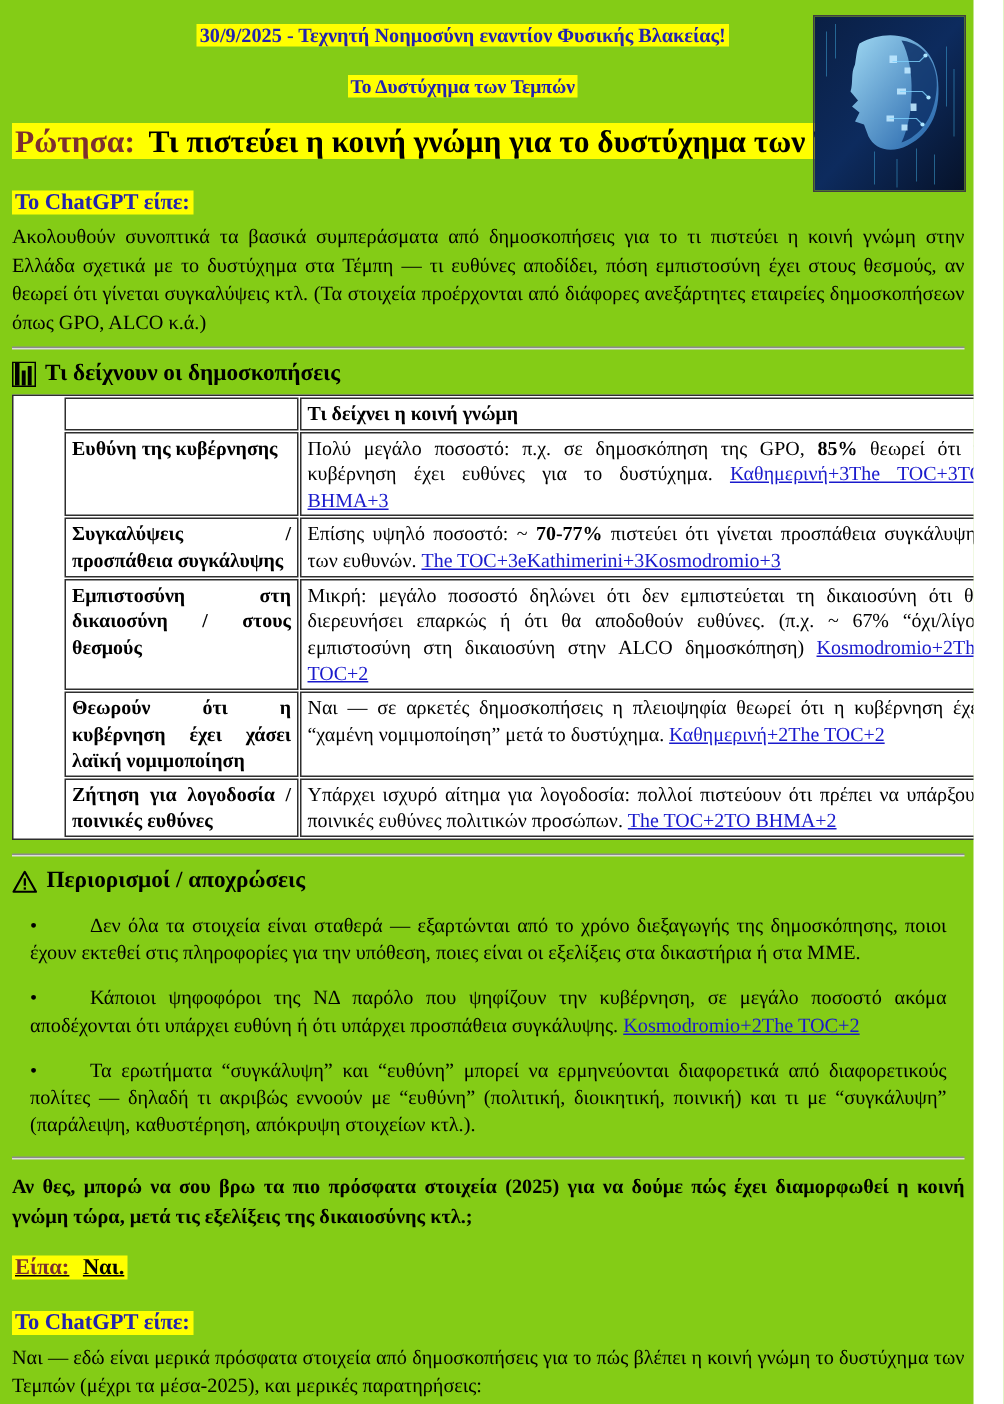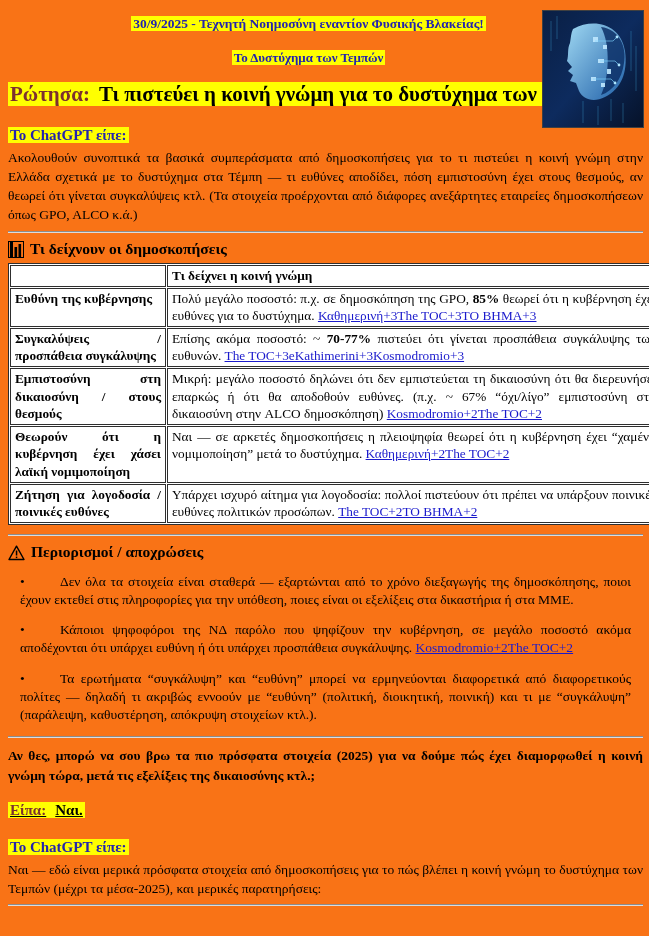--- a/index.html
+++ b/index.html
@@ -2,37 +2,37 @@
 <html lang="el"><head>
 <meta charset="utf-8">
 <style>
   html,body{margin:0;padding:0;background:#ffffff;}
   .page{
     position:relative;
     width:649px;height:936px;
     box-sizing:border-box;
     padding:10px 6px 0 8px;
     overflow:hidden;
-    background:#f97316;
+    background:#84cc16;
     font-family:"Liberation Serif","DejaVu Serif",serif;
     font-size:13.5px;color:#000;
   }
   .hl{background:#ffff00;padding:0 2px;}
   .blue{color:#2323ae;}
   .maroon{color:#7c3030;}
   .header-line{margin:6px 34px 0 0;text-align:center;font-weight:bold;font-size:13.5px;}
   .doc-title{margin:18px 34px 0 0;text-align:center;font-weight:bold;font-size:13px;}
   .question{margin-top:16px;font-weight:bold;font-size:21px;}
   .q-label{margin-right:9px;}
   .gpt-heading{margin-top:20px;font-weight:bold;font-size:15px;}
   p.body{margin:4px 0 0 0;text-align:justify;line-height:19px;}
   .rule{border:none;height:0;border-top:1px solid #8c8c8c;border-bottom:1px solid #dcdcdc;margin:7px 0 0 0;}
   .section-heading{margin-top:7px;font-weight:bold;font-size:15.5px;display:flex;align-items:flex-end;gap:6px;}
   .section-heading .ic{flex:0 0 auto;display:inline-flex;}
-  table.polls{margin-top:5px;width:655px;border-collapse:separate;border-spacing:1px;border:1px solid #2e2e2e;background:#fff;}
+  table.polls{margin-top:5px;width:655px;border-collapse:separate;border-spacing:1px;border:1px solid #2e2e2e;background:#fff;padding-left:33px;}
   table.polls td,table.polls th{border:1px solid #2e2e2e;padding:1px 4px;vertical-align:top;font-size:13.3px;line-height:17.6px;background:#fff;}
   td.topic{width:146px;font-weight:bold;text-align:justify;}
   th.colhead{text-align:left;font-weight:bold;}
   th.corner{width:146px;}
   td.desc{text-align:justify;}
   a.doclink{color:#1a1acc;text-decoration:underline;cursor:pointer;}
   .bullets p{margin:12px;text-align:justify;line-height:18.2px;}
   .bullet-glyph{display:inline-block;width:40px;}
   .followup{margin-top:8px;font-weight:bold;text-align:justify;line-height:20px;}
   .said{margin-top:16px;font-weight:bold;font-size:15px;text-decoration:underline;}
@@ -125,21 +125,21 @@
       <tr>
         <th class="corner"></th>
         <th class="colhead">Τι δείχνει η κοινή γνώμη</th>
       </tr>
       <tr>
         <td class="topic">Ευθύνη της κυβέρνησης</td>
         <td class="desc"><span>Πολύ μεγάλο ποσοστό: π.χ. σε δημοσκόπηση της GPO, </span><b>85%</b><span> θεωρεί ότι η κυβέρνηση έχει ευθύνες για το δυστύχημα. </span><a class="doclink" href="#">Καθημερινή+3The TOC+3ΤΟ ΒΗΜΑ+3</a></td>
       </tr>
       <tr>
         <td class="topic">Συγκαλύψεις / προσπάθεια συγκάλυψης</td>
-        <td class="desc"><span>Επίσης ακόμα ποσοστό: ~ </span><b>70-77%</b><span> πιστεύει ότι γίνεται προσπάθεια συγκάλυψης των ευθυνών. </span><a class="doclink" href="#">The TOC+3eKathimerini+3Kosmodromio+3</a></td>
+        <td class="desc"><span>Επίσης υψηλό ποσοστό: ~ </span><b>70-77%</b><span> πιστεύει ότι γίνεται προσπάθεια συγκάλυψης των ευθυνών. </span><a class="doclink" href="#">The TOC+3eKathimerini+3Kosmodromio+3</a></td>
       </tr>
       <tr>
         <td class="topic">Εμπιστοσύνη στη δικαιοσύνη / στους θεσμούς</td>
         <td class="desc"><span>Μικρή: μεγάλο ποσοστό δηλώνει ότι δεν εμπιστεύεται τη δικαιοσύνη ότι θα διερευνήσει επαρκώς ή ότι θα αποδοθούν ευθύνες. (π.χ. ~ 67% “όχι/λίγο” εμπιστοσύνη στη δικαιοσύνη στην ALCO δημοσκόπηση) </span><a class="doclink" href="#">Kosmodromio+2The TOC+2</a></td>
       </tr>
       <tr>
         <td class="topic">Θεωρούν ότι η κυβέρνηση έχει χάσει λαϊκή νομιμοποίηση</td>
         <td class="desc"><span>Ναι — σε αρκετές δημοσκοπήσεις η πλειοψηφία θεωρεί ότι η κυβέρνηση έχει “χαμένη νομιμοποίηση” μετά το δυστύχημα. </span><a class="doclink" href="#">Καθημερινή+2The TOC+2</a></td>
       </tr>
       <tr>

